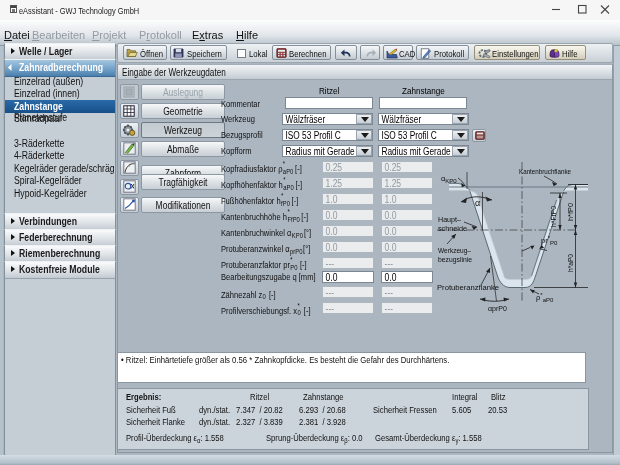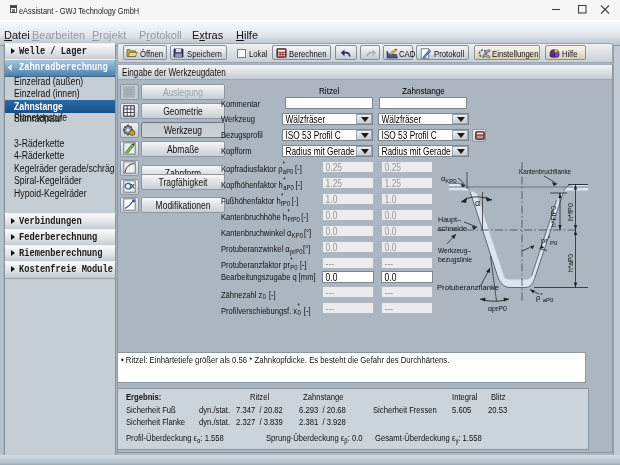--- a/index.html
+++ b/index.html
@@ -20,21 +20,21 @@
   background:linear-gradient(#d4dde5,#b3c0ca 80%,#99a7b2); }
 #rightframe { position:absolute; left:613px; top:46px; width:7px; height:409px;
   background:#c0cbd5; border-left:1px solid #93a0aa; }
 #leftframe { position:absolute; left:0px; top:46px; width:3px; height:409px;
   background:#b5c1cb; }
 
 
 #sidebar { position:absolute; left:4px; top:43px; width:112px; height:413px;
   background:#c6ced5; border:1px solid #82909b; border-top-color:#9aa6b0; border-radius:0 0 2px 2px; }
 .shead { position:absolute; left:4px; width:112px; height:18px; background:linear-gradient(#fafbfc,#dde2e6 55%,#c2cad1);
-  border-bottom:1px solid #98a3ad; border-top:1px solid #eef1f3; border-left:1px solid #82909b; border-right:1px solid #82909b;font-family:Liberation Mono, monospace; }
+  border-bottom:1px solid #98a3ad; border-top:1px solid #eef1f3; border-left:1px solid #82909b; border-right:1px solid #82909b; }
 .shead.active { background:linear-gradient(#a4c6e0,#74a2c8 55%,#4a7fae); border-bottom:1px solid #3a6a94; }
 .stri { position:absolute; left:6px; top:4px; width:0; height:0;
   border-left:4px solid #111; border-top:3px solid transparent; border-bottom:3px solid transparent; }
 .stri2 { position:absolute; left:4px; top:5px; width:0; height:0;
   border-top:5px solid #fff; border-right:5px solid transparent; transform:rotate(-45deg); }
 .shtx { position:absolute; left:14px; top:2px; font-size:10px; font-weight:bold; color:#1a1a1a;
   white-space:nowrap; transform:scaleX(.87); transform-origin:0 0; }
 .shead.active .shtx { color:#fff; }
 .sitem { position:absolute; left:5px; width:110px; height:12.4px; }
 .sitem.sel { background:linear-gradient(#2a6aa8,#174f88); }

